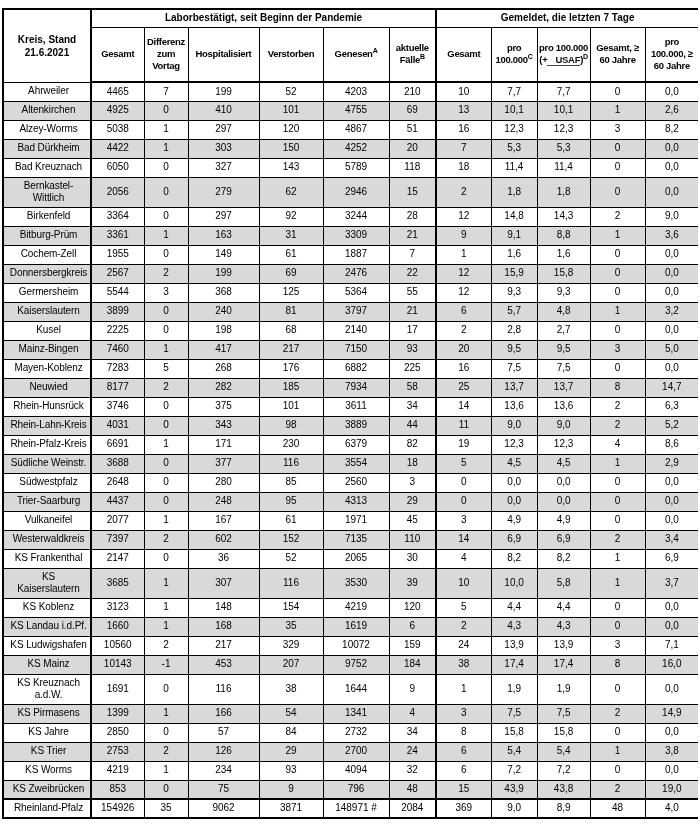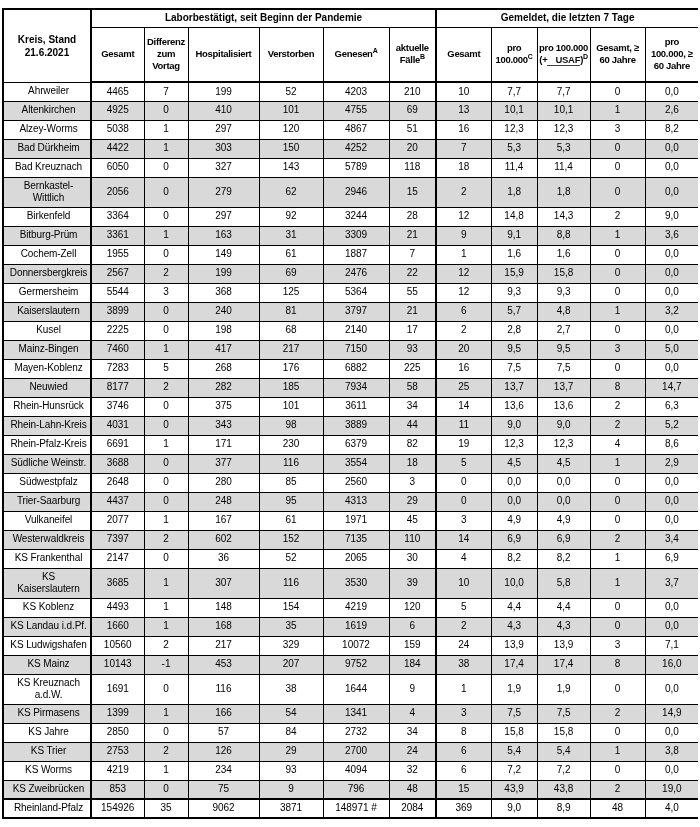--- a/index.html
+++ b/index.html
@@ -464,21 +464,21 @@
         <td>3530</td>
         <td>39</td>
         <td class="group-sep">10</td>
         <td>10,0</td>
         <td>5,8</td>
         <td>1</td>
         <td>3,7</td>
       </tr>
       <tr>
         <td class="kreis">KS Koblenz</td>
-        <td class="group-sep">4493</td>
+        <td class="group-sep">3123</td>
         <td>1</td>
         <td>148</td>
         <td>154</td>
         <td>4219</td>
         <td>120</td>
         <td class="group-sep">5</td>
         <td>4,4</td>
         <td>4,4</td>
         <td>0</td>
         <td>0,0</td>

